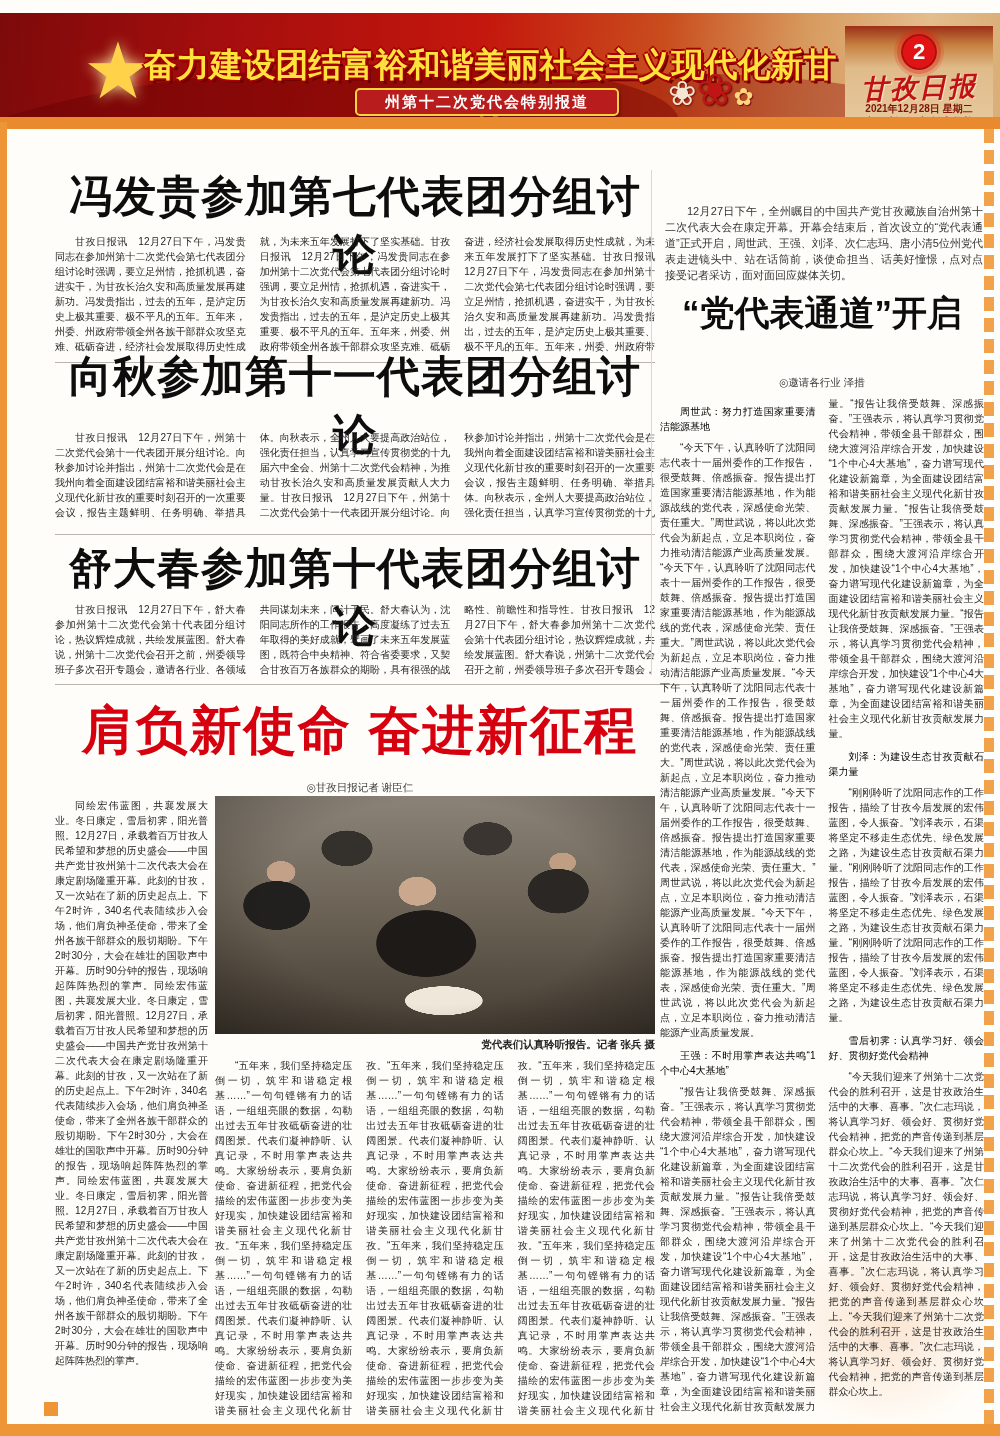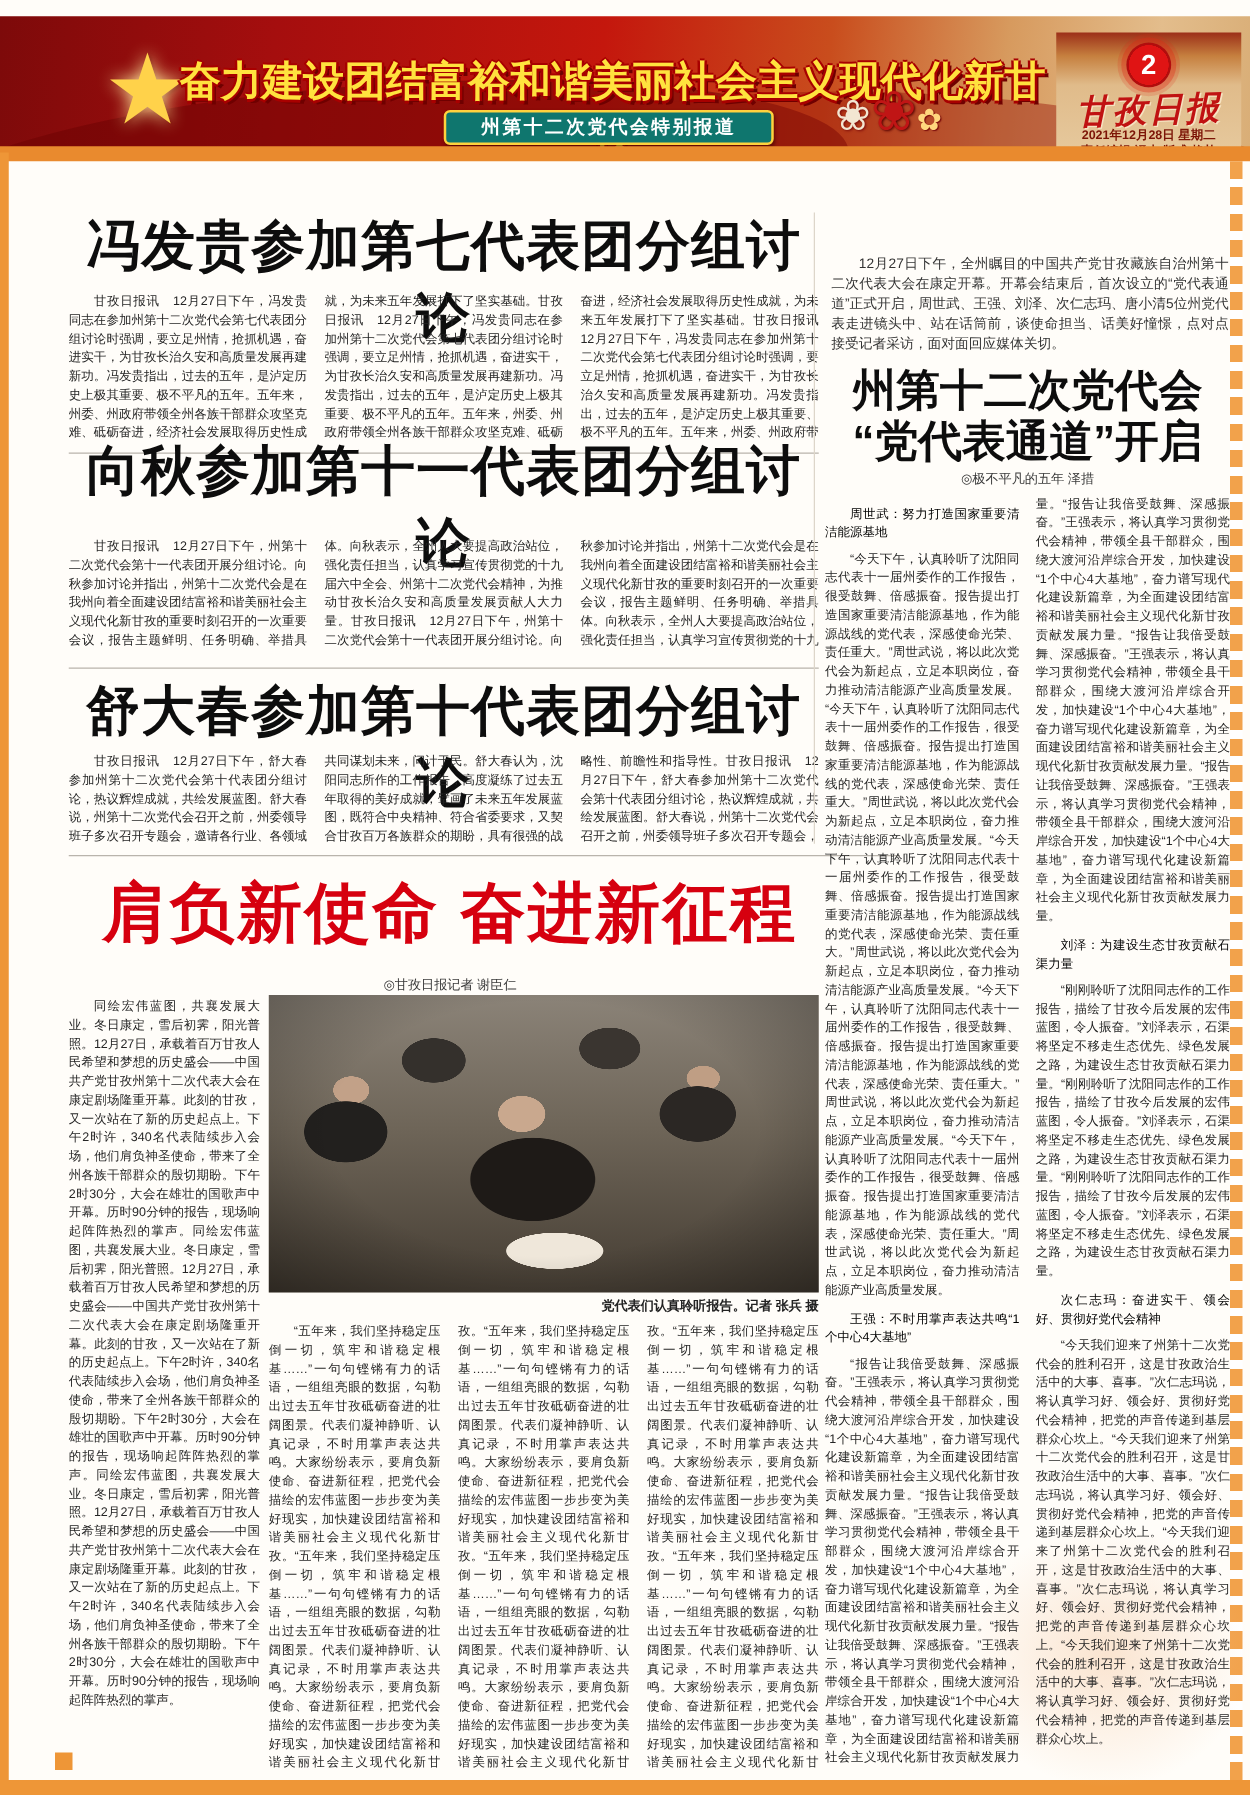--- a/index.html
+++ b/index.html
@@ -20,21 +20,21 @@
   .banner .swoosh1{position:absolute;left:-80px;top:55px;width:760px;height:160px;border-radius:50%;
      background:rgba(110,4,4,.55);transform:rotate(-4deg);}
   .banner .swoosh2{position:absolute;left:420px;top:62px;width:640px;height:150px;border-radius:50%;
      background:rgba(150,20,8,.45);transform:rotate(3deg);}
   .emblem{position:absolute;left:58px;top:8px;width:120px;height:100px;text-align:center;
      font-size:78px;line-height:100px;color:#ffd24a;text-shadow:0 0 14px #ffec9e,2px 2px 2px #7a0000;}
   .slogan{position:absolute;left:140px;top:30px;width:700px;text-align:center;
      font-size:33px;font-weight:900;letter-spacing:0px;color:#ffe23e;
      text-shadow:-2px 0 #a80000,2px 0 #a80000,0 -2px #a80000,0 2px #a80000,3px 3px 0 #6f0000;}
   .badge{position:absolute;left:355px;top:88px;width:260px;height:24px;line-height:24px;text-align:center;
-     background:#0f766e;color:#ffffff;font-size:15px;font-weight:bold;letter-spacing:2px;
+     background:#b91c1c;color:#ffffff;font-size:15px;font-weight:bold;letter-spacing:2px;
      border:2px solid #ffd23e;border-radius:5px;box-shadow:1px 2px 3px rgba(60,0,0,.6);}
   .flowers{position:absolute;left:668px;top:62px;width:150px;height:66px;font-size:34px;line-height:30px;}
   .flowers .f1{color:#f3e6d2;text-shadow:1px 1px 2px #7a0a0a;}
   .flowers .f2{color:#c01515;font-size:44px;text-shadow:1px 1px 2px #560000;}
   .flowers .f3{color:#ffd87e;font-size:24px;text-shadow:1px 1px 1px #7a0a0a;}
   .mast-panel{position:absolute;left:845px;top:13px;width:148px;height:105px;
      background:linear-gradient(180deg,#9c2f18 0%,#c6803f 18%,#e0bb8a 40%,#e7cba0 100%);}
   .page-num{position:absolute;left:56px;top:8px;width:36px;height:36px;border-radius:50%;
      background:radial-gradient(circle,#e01414 62%,#b20d0d 63%);color:#ffffff;font-size:22px;font-weight:bold;
      line-height:36px;text-align:center;box-shadow:0 0 0 4px rgba(224,40,20,.35),0 0 0 7px rgba(224,40,20,.18);}
@@ -130,30 +130,29 @@
 
   <div class="photo" style="left:215px;top:796px;width:440px;height:238px;">
     <div class="vign"></div>
   </div>
   <div class="abs caption" style="left:215px;top:1038px;width:440px;">党代表们认真聆听报告。记者 张兵 摄</div>
 
   <div class="abs body-cols" style="left:215px;top:1058px;width:440px;height:362px;column-count:3;">“五年来，我们坚持稳定压倒一切，筑牢和谐稳定根基……”一句句铿锵有力的话语，一组组亮眼的数据，勾勒出过去五年甘孜砥砺奋进的壮阔图景。代表们凝神静听、认真记录，不时用掌声表达共鸣。大家纷纷表示，要肩负新使命、奋进新征程，把党代会描绘的宏伟蓝图一步步变为美好现实，加快建设团结富裕和谐美丽社会主义现代化新甘孜。“五年来，我们坚持稳定压倒一切，筑牢和谐稳定根基……”一句句铿锵有力的话语，一组组亮眼的数据，勾勒出过去五年甘孜砥砺奋进的壮阔图景。代表们凝神静听、认真记录，不时用掌声表达共鸣。大家纷纷表示，要肩负新使命、奋进新征程，把党代会描绘的宏伟蓝图一步步变为美好现实，加快建设团结富裕和谐美丽社会主义现代化新甘孜。“五年来，我们坚持稳定压倒一切，筑牢和谐稳定根基……”一句句铿锵有力的话语，一组组亮眼的数据，勾勒出过去五年甘孜砥砺奋进的壮阔图景。代表们凝神静听、认真记录，不时用掌声表达共鸣。大家纷纷表示，要肩负新使命、奋进新征程，把党代会描绘的宏伟蓝图一步步变为美好现实，加快建设团结富裕和谐美丽社会主义现代化新甘孜。“五年来，我们坚持稳定压倒一切，筑牢和谐稳定根基……”一句句铿锵有力的话语，一组组亮眼的数据，勾勒出过去五年甘孜砥砺奋进的壮阔图景。代表们凝神静听、认真记录，不时用掌声表达共鸣。大家纷纷表示，要肩负新使命、奋进新征程，把党代会描绘的宏伟蓝图一步步变为美好现实，加快建设团结富裕和谐美丽社会主义现代化新甘孜。“五年来，我们坚持稳定压倒一切，筑牢和谐稳定根基……”一句句铿锵有力的话语，一组组亮眼的数据，勾勒出过去五年甘孜砥砺奋进的壮阔图景。代表们凝神静听、认真记录，不时用掌声表达共鸣。大家纷纷表示，要肩负新使命、奋进新征程，把党代会描绘的宏伟蓝图一步步变为美好现实，加快建设团结富裕和谐美丽社会主义现代化新甘孜。“五年来，我们坚持稳定压倒一切，筑牢和谐稳定根基……”一句句铿锵有力的话语，一组组亮眼的数据，勾勒出过去五年甘孜砥砺奋进的壮阔图景。代表们凝神静听、认真记录，不时用掌声表达共鸣。大家纷纷表示，要肩负新使命、奋进新征程，把党代会描绘的宏伟蓝图一步步变为美好现实，加快建设团结富裕和谐美丽社会主义现代化新甘孜。“五年来，我们坚持稳定压倒一切，筑牢和谐稳定根基……”一句句铿锵有力的话语，一组组亮眼的数据，勾勒出过去五年甘孜砥砺奋进的壮阔图景。代表们凝神静听、认真记录，不时用掌声表达共鸣。大家纷纷表示，要肩负新使命、奋进新征程，把党代会描绘的宏伟蓝图一步步变为美好现实，加快建设团结富裕和谐美丽社会主义现代化新甘孜。</div>
 
   <div class="abs ch-intro" style="left:665px;top:203px;width:318px;height:82px;">12月27日下午，全州瞩目的中国共产党甘孜藏族自治州第十二次代表大会在康定开幕。开幕会结束后，首次设立的“党代表通道”正式开启，周世武、王强、刘泽、次仁志玛、唐小清5位州党代表走进镜头中、站在话筒前，谈使命担当、话美好憧憬，点对点接受记者采访，面对面回应媒体关切。</div>
   <div class="abs ch-headline" style="left:658px;top:292px;width:328px;">
-    <div>州第十二次党代会</div>
     <div>“党代表通道”开启</div>
   </div>
-  <div class="abs byline" style="left:658px;top:376px;width:328px;">◎极不平凡的五年 泽措</div>
+  <div class="abs byline" style="left:658px;top:376px;width:328px;">◎邀请各行业 泽措</div>
 
   <div class="abs speakers" style="left:660px;top:396px;width:324px;height:1024px;">
     <div class="sp-head">周世武：努力打造国家重要清洁能源基地</div>
     <div class="sp-quote">“今天下午，认真聆听了沈阳同志代表十一届州委作的工作报告，很受鼓舞、倍感振奋。报告提出打造国家重要清洁能源基地，作为能源战线的党代表，深感使命光荣、责任重大。”周世武说，将以此次党代会为新起点，立足本职岗位，奋力推动清洁能源产业高质量发展。“今天下午，认真聆听了沈阳同志代表十一届州委作的工作报告，很受鼓舞、倍感振奋。报告提出打造国家重要清洁能源基地，作为能源战线的党代表，深感使命光荣、责任重大。”周世武说，将以此次党代会为新起点，立足本职岗位，奋力推动清洁能源产业高质量发展。“今天下午，认真聆听了沈阳同志代表十一届州委作的工作报告，很受鼓舞、倍感振奋。报告提出打造国家重要清洁能源基地，作为能源战线的党代表，深感使命光荣、责任重大。”周世武说，将以此次党代会为新起点，立足本职岗位，奋力推动清洁能源产业高质量发展。“今天下午，认真聆听了沈阳同志代表十一届州委作的工作报告，很受鼓舞、倍感振奋。报告提出打造国家重要清洁能源基地，作为能源战线的党代表，深感使命光荣、责任重大。”周世武说，将以此次党代会为新起点，立足本职岗位，奋力推动清洁能源产业高质量发展。“今天下午，认真聆听了沈阳同志代表十一届州委作的工作报告，很受鼓舞、倍感振奋。报告提出打造国家重要清洁能源基地，作为能源战线的党代表，深感使命光荣、责任重大。”周世武说，将以此次党代会为新起点，立足本职岗位，奋力推动清洁能源产业高质量发展。</div>
     <div class="sp-head">王强：不时用掌声表达共鸣“1个中心4大基地”</div>
     <div class="sp-quote">“报告让我倍受鼓舞、深感振奋。”王强表示，将认真学习贯彻党代会精神，带领全县干部群众，围绕大渡河沿岸综合开发，加快建设“1个中心4大基地”，奋力谱写现代化建设新篇章，为全面建设团结富裕和谐美丽社会主义现代化新甘孜贡献发展力量。“报告让我倍受鼓舞、深感振奋。”王强表示，将认真学习贯彻党代会精神，带领全县干部群众，围绕大渡河沿岸综合开发，加快建设“1个中心4大基地”，奋力谱写现代化建设新篇章，为全面建设团结富裕和谐美丽社会主义现代化新甘孜贡献发展力量。“报告让我倍受鼓舞、深感振奋。”王强表示，将认真学习贯彻党代会精神，带领全县干部群众，围绕大渡河沿岸综合开发，加快建设“1个中心4大基地”，奋力谱写现代化建设新篇章，为全面建设团结富裕和谐美丽社会主义现代化新甘孜贡献发展力量。“报告让我倍受鼓舞、深感振奋。”王强表示，将认真学习贯彻党代会精神，带领全县干部群众，围绕大渡河沿岸综合开发，加快建设“1个中心4大基地”，奋力谱写现代化建设新篇章，为全面建设团结富裕和谐美丽社会主义现代化新甘孜贡献发展力量。“报告让我倍受鼓舞、深感振奋。”王强表示，将认真学习贯彻党代会精神，带领全县干部群众，围绕大渡河沿岸综合开发，加快建设“1个中心4大基地”，奋力谱写现代化建设新篇章，为全面建设团结富裕和谐美丽社会主义现代化新甘孜贡献发展力量。“报告让我倍受鼓舞、深感振奋。”王强表示，将认真学习贯彻党代会精神，带领全县干部群众，围绕大渡河沿岸综合开发，加快建设“1个中心4大基地”，奋力谱写现代化建设新篇章，为全面建设团结富裕和谐美丽社会主义现代化新甘孜贡献发展力量。</div>
     <div class="sp-head">刘泽：为建设生态甘孜贡献石渠力量</div>
     <div class="sp-quote">“刚刚聆听了沈阳同志作的工作报告，描绘了甘孜今后发展的宏伟蓝图，令人振奋。”刘泽表示，石渠将坚定不移走生态优先、绿色发展之路，为建设生态甘孜贡献石渠力量。“刚刚聆听了沈阳同志作的工作报告，描绘了甘孜今后发展的宏伟蓝图，令人振奋。”刘泽表示，石渠将坚定不移走生态优先、绿色发展之路，为建设生态甘孜贡献石渠力量。“刚刚聆听了沈阳同志作的工作报告，描绘了甘孜今后发展的宏伟蓝图，令人振奋。”刘泽表示，石渠将坚定不移走生态优先、绿色发展之路，为建设生态甘孜贡献石渠力量。</div>
-    <div class="sp-head">次仁志玛：奋进实干、领会好、贯彻好党代会精神</div>
+    <div class="sp-head">雪后初霁：认真学习好、领会好、贯彻好党代会精神</div>
     <div class="sp-quote">“今天我们迎来了州第十二次党代会的胜利召开，这是甘孜政治生活中的大事、喜事。”次仁志玛说，将认真学习好、领会好、贯彻好党代会精神，把党的声音传递到基层群众心坎上。“今天我们迎来了州第十二次党代会的胜利召开，这是甘孜政治生活中的大事、喜事。”次仁志玛说，将认真学习好、领会好、贯彻好党代会精神，把党的声音传递到基层群众心坎上。“今天我们迎来了州第十二次党代会的胜利召开，这是甘孜政治生活中的大事、喜事。”次仁志玛说，将认真学习好、领会好、贯彻好党代会精神，把党的声音传递到基层群众心坎上。“今天我们迎来了州第十二次党代会的胜利召开，这是甘孜政治生活中的大事、喜事。”次仁志玛说，将认真学习好、领会好、贯彻好党代会精神，把党的声音传递到基层群众心坎上。</div>
 
   </div>
 
 </div>
 
 </body></html>

